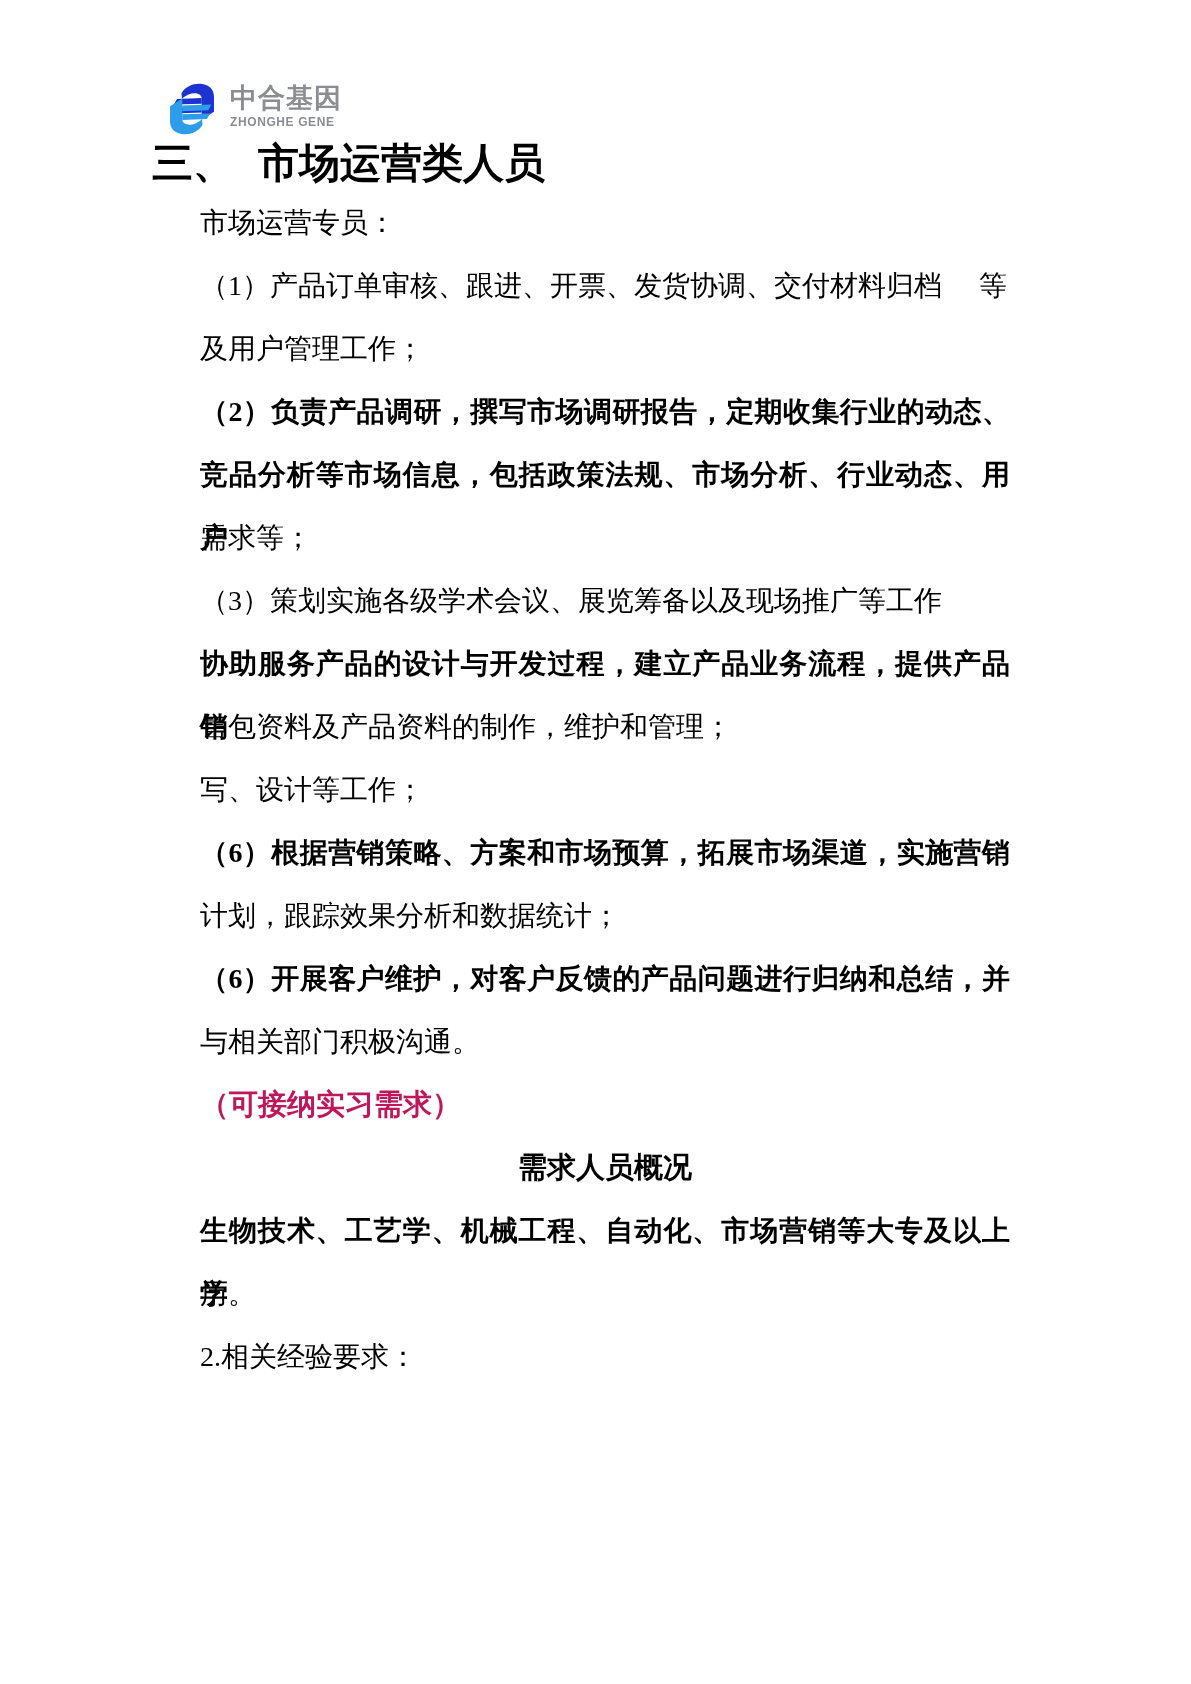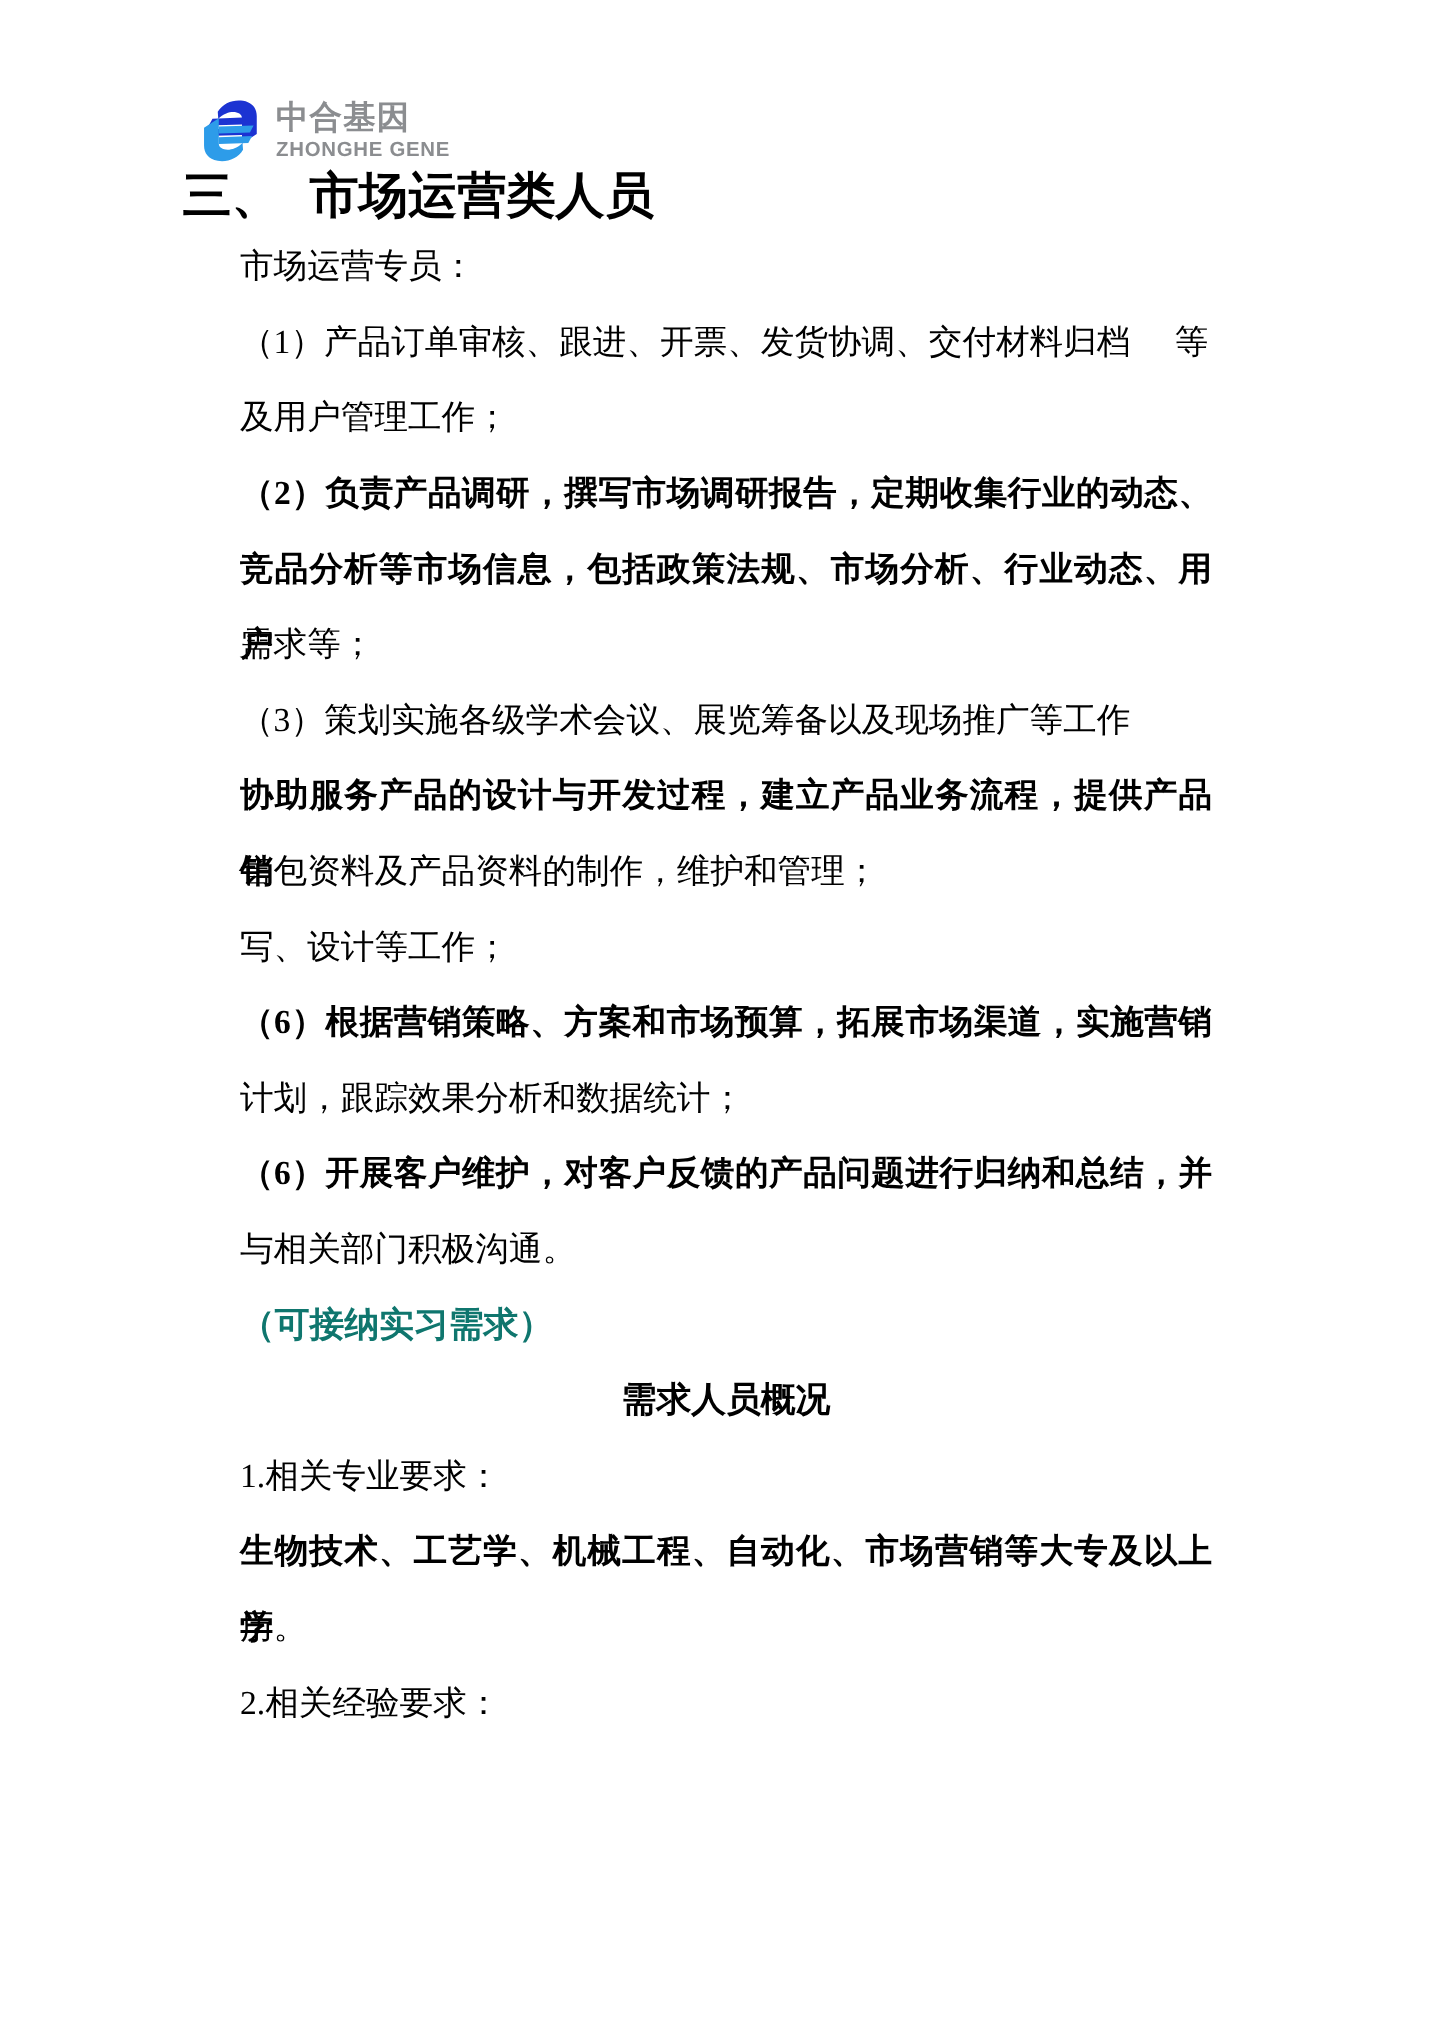--- a/index.html
+++ b/index.html
@@ -11,21 +11,21 @@
     font-family: "Liberation Serif", "DejaVu Serif", serif;
     color: #000000;
   }
   .page { position: absolute; inset: 0; background: #ffffff; }
 
   
   .logo { position: absolute; left: 163px; top: 78px; display: flex; align-items: flex-start; }
   .logo-icon { width: 58px; height: 62px; display: block; }
   .logo-text { margin-left: 9px; margin-top: 6px; font-family: "Liberation Sans", "DejaVu Sans", sans-serif; }
   .brand-cn { font-size: 27px; font-weight: bold; letter-spacing: 1px; line-height: 1.05; }
-  .brand-en { font-size: 17px; font-weight: bold; letter-spacing: 0.6px; margin-top: 3px; }
+  .brand-en { font-size: 12px; font-weight: bold; letter-spacing: 0.6px; margin-top: 3px; }
 
   
   .heading {
     position: absolute; left: 152px; top: 144px;
     font-size: 41px; font-weight: bold;
     white-space: nowrap; line-height: 38px;
   }
   .heading .h-num { display: inline-block; }
   .heading .h-title { display: inline-block; margin-left: 24px; }
 
@@ -38,21 +38,21 @@
     white-space: nowrap;
   }
   .line.justify {
     white-space: normal;
     text-align: justify;
     text-align-last: justify;
     font-weight: bold;
   }
   .line .tail { position: absolute; right: 3px; top: 0; }
   .line.red-bold {
-    color: #0f766e; font-weight: bold;
+    color: #be185d; font-weight: bold;
     font-family: "Liberation Sans", "DejaVu Sans", sans-serif;
     font-size: 29px;
   }
   .line.bold {
     font-weight: bold;
     font-family: "Liberation Sans", "DejaVu Sans", sans-serif;
     font-size: 29px;
     text-align: center;
   }
 </style>
@@ -94,19 +94,18 @@
       <div class="line normal"><span>（3）策划实施各级学术会议、展览筹备以及现场推广等工作</span></div>
       <div class="line justify"><span>协助服务产品的设计与开发过程，建立产品业务流程，提供产品销</span></div>
       <div class="line normal"><span>售包资料及产品资料的制作，维护和管理；</span></div>
       <div class="line normal"><span>写、设计等工作；</span></div>
       <div class="line justify"><span>（6）根据营销策略、方案和市场预算，拓展市场渠道，实施营销</span></div>
       <div class="line normal"><span>计划，跟踪效果分析和数据统计；</span></div>
       <div class="line justify"><span>（6）开展客户维护，对客户反馈的产品问题进行归纳和总结，并</span></div>
       <div class="line normal"><span>与相关部门积极沟通。</span></div>
       <div class="line red-bold"><span>（可接纳实习需求）</span></div>
       <div class="line bold"><span>需求人员概况</span></div>
-      <div class="line normal"><span>1.相关专业要求：</span></div>
       <div class="line justify"><span>生物技术、工艺学、机械工程、自动化、市场营销等大专及以上学</span></div>
       <div class="line normal"><span>历。</span></div>
       <div class="line normal"><span>2.相关经验要求：</span></div>
     </div>
 
 </div>
 
 </body></html>

